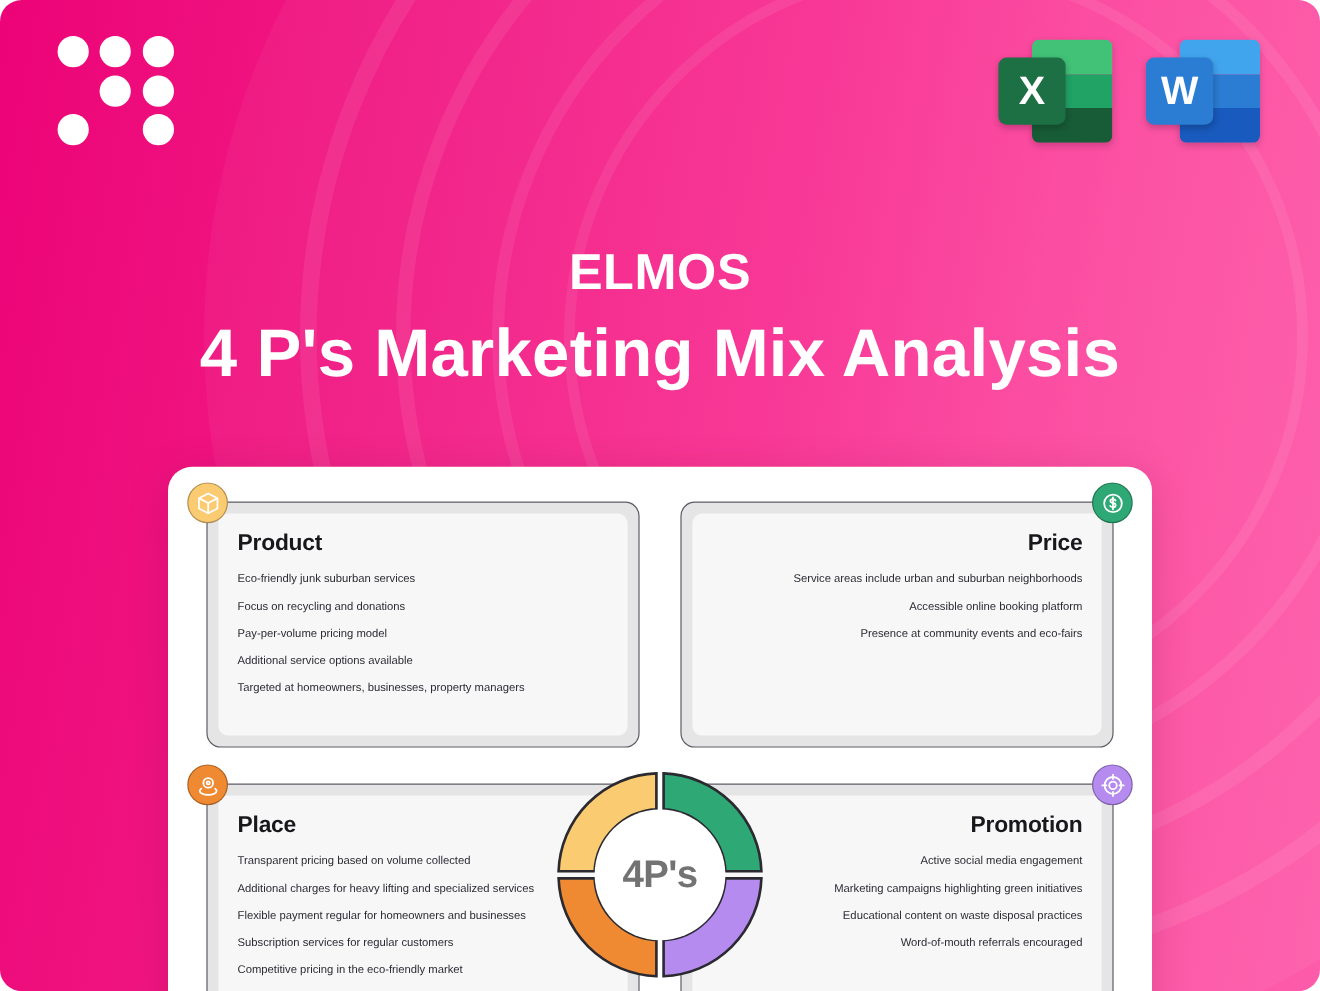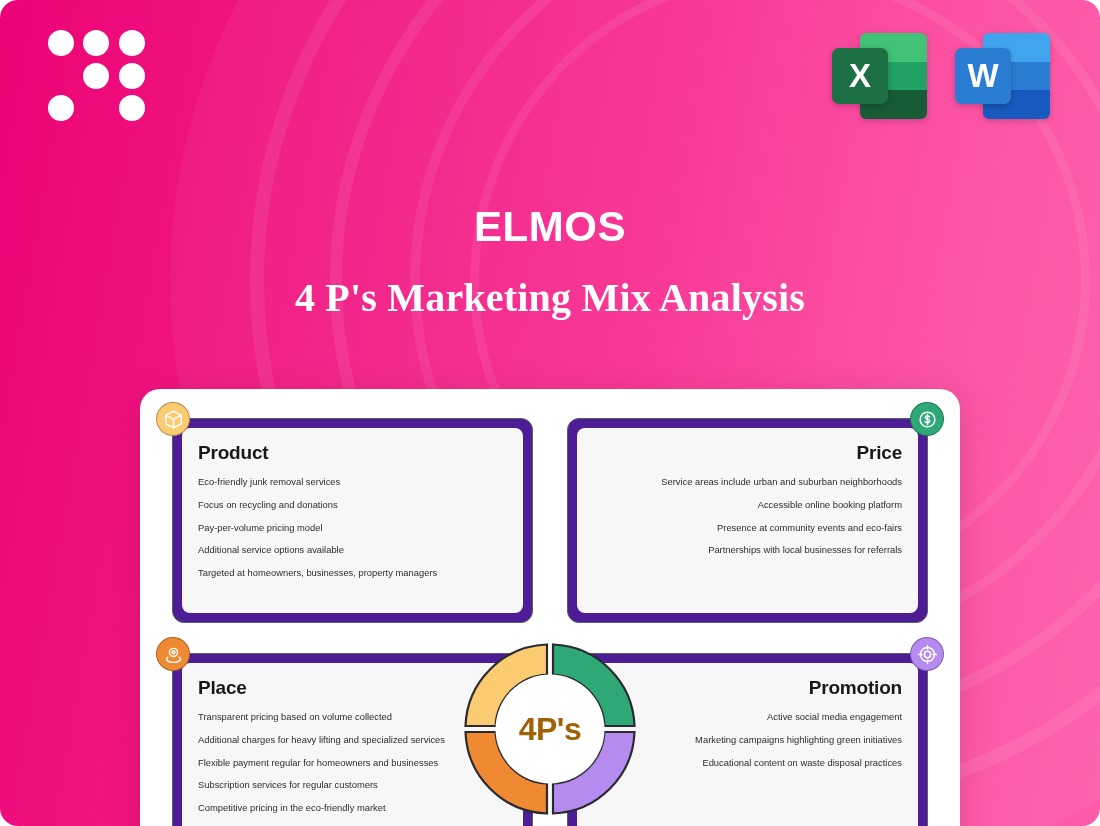--- a/index.html
+++ b/index.html
@@ -92,26 +92,25 @@
     text-align: center;
     color: #ffffff;
   }
   #brand-title {
     font-size: 42px;
     font-weight: 700;
     letter-spacing: 0.5px;
     line-height: 1.15;
   }
   #doc-title {
-    margin-top: 24px;
-    font-size: 40px;
+    margin-top: 11px;
+    font-size: 56px;
     font-weight: 700;
     letter-spacing: 0.2px;
     line-height: 1.15;
-    font-family: Liberation Serif, serif;
   }
 
   
   #board {
     position: absolute;
     left: 140px; top: 389px;
     width: 820px; height: 480px;
     background: #ffffff;
     border-radius: 20px 20px 0 0;
     box-shadow: 0 6px 34px rgba(120,0,55,0.20);
@@ -127,21 +126,21 @@
     grid-template-rows: 1fr 1fr;
     column-gap: 34px;
     row-gap: 30px;
   }
 
   .quad {
     position: relative;
     border: 1.4px solid #5c5c66;
     border-radius: 12px;
     padding: 9px;
-    background: #4c1d95;
+    background: #e5e5e5;
   }
   .quad-inner {
     width: 100%; height: 100%;
     background: #f7f7f7;
     border-radius: 8px;
     padding: 14px 16px 12px 16px;
     display: flex;
     flex-direction: column;
   }
   .quad.align-right .quad-inner { text-align: right; }
@@ -185,21 +184,21 @@
     width: 178px; height: 178px;
     z-index: 10;
   }
   #donut-wrap svg { display: block; width: 178px; height: 178px; }
   #donut-center {
     position: absolute;
     left: 50%; top: 50%;
     transform: translate(-50%, -50%);
     font-size: 32px;
     font-weight: 700;
-    color: #a16207;
+    color: #737373;
     letter-spacing: -0.5px;
     pointer-events: none;
   }
 </style>
 </head>
 <body>
 
 <div id="stage">
 
   <div class="arc fill" style="left:170px; top:-330px; width:1220px; height:1220px;"></div>
@@ -251,21 +250,21 @@
         <div class="badge tl" style="background:#FBCB72">
           <svg viewBox="0 0 24 24" fill="none" stroke="#ffffff" stroke-width="1.7" stroke-linecap="round" stroke-linejoin="round">
             <path d="M12 2.6 3.2 7.1v9.8L12 21.4l8.8-4.5V7.1z"></path>
             <path d="M3.4 7.2 12 11.6l8.6-4.4"></path>
             <path d="M12 11.6v9.6"></path>
           </svg>
         </div>
         <div class="quad-inner">
           <div class="quad-title">Product</div>
           <ul class="quad-list">
-            <li>Eco-friendly junk removal services</li>
+            <li>Eco-friendly junk suburban services</li>
             <li>Focus on recycling and donations</li>
             <li>Pay-per-volume pricing model</li>
             <li>Additional service options available</li>
             <li>Targeted at homeowners, businesses, property managers</li>
           </ul>
         </div>
       </div>
 
       <div class="quad align-right">
         <div class="badge tr" style="background:#2EA875">
@@ -274,21 +273,20 @@
             <path d="M14.4 9.2c-.5-.9-1.4-1.3-2.5-1.3-1.4 0-2.4.7-2.4 1.8 0 1.1.9 1.6 2.4 1.9 1.6.3 2.6.9 2.6 2.1 0 1.2-1.1 1.9-2.6 1.9-1.2 0-2.1-.4-2.6-1.3"></path>
             <path d="M12 6.3v11.4"></path>
           </svg>
         </div>
         <div class="quad-inner">
           <div class="quad-title">Price</div>
           <ul class="quad-list">
             <li>Service areas include urban and suburban neighborhoods</li>
             <li>Accessible online booking platform</li>
             <li>Presence at community events and eco-fairs</li>
-            <li>Partnerships with local businesses for referrals</li>
           </ul>
         </div>
       </div>
 
       <div class="quad align-left">
         <div class="badge tl" style="background:#F08A32">
           <svg viewBox="0 0 24 24" fill="none" stroke="#ffffff" stroke-width="1.7" stroke-linecap="round" stroke-linejoin="round">
             <circle cx="12" cy="9.6" r="4.6"></circle>
             <circle cx="12" cy="9.6" r="1.5"></circle>
             <path d="M5.4 15.1c-.9.7-1.4 1.5-1.4 2.3 0 2 3.6 3.6 8 3.6s8-1.6 8-3.6c0-.8-.5-1.6-1.4-2.3"></path>
@@ -313,20 +311,21 @@
             <circle cx="12" cy="12" r="3.6"></circle>
             <path d="M12 1.8v4M12 18.2v4M1.8 12h4M18.2 12h4"></path>
           </svg>
         </div>
         <div class="quad-inner">
           <div class="quad-title">Promotion</div>
           <ul class="quad-list">
             <li>Active social media engagement</li>
             <li>Marketing campaigns highlighting green initiatives</li>
             <li>Educational content on waste disposal practices</li>
+            <li>Word-of-mouth referrals encouraged</li>
           </ul>
         </div>
       </div>
 
     </div>
 
     <div id="donut-wrap">
       <svg viewBox="0 0 178 178">
 
         <path d="M 85.5 5 A 84 84 0 0 0 5 85.5 L 5 92.5 A 84 84 0 0 0 85.5 173 L 85.5 173" fill="none" stroke="none"></path>

